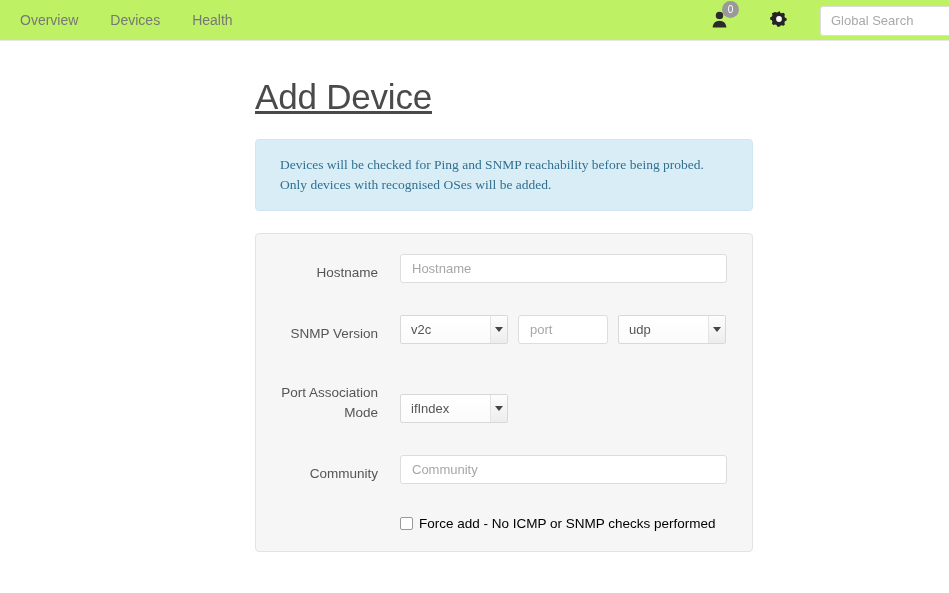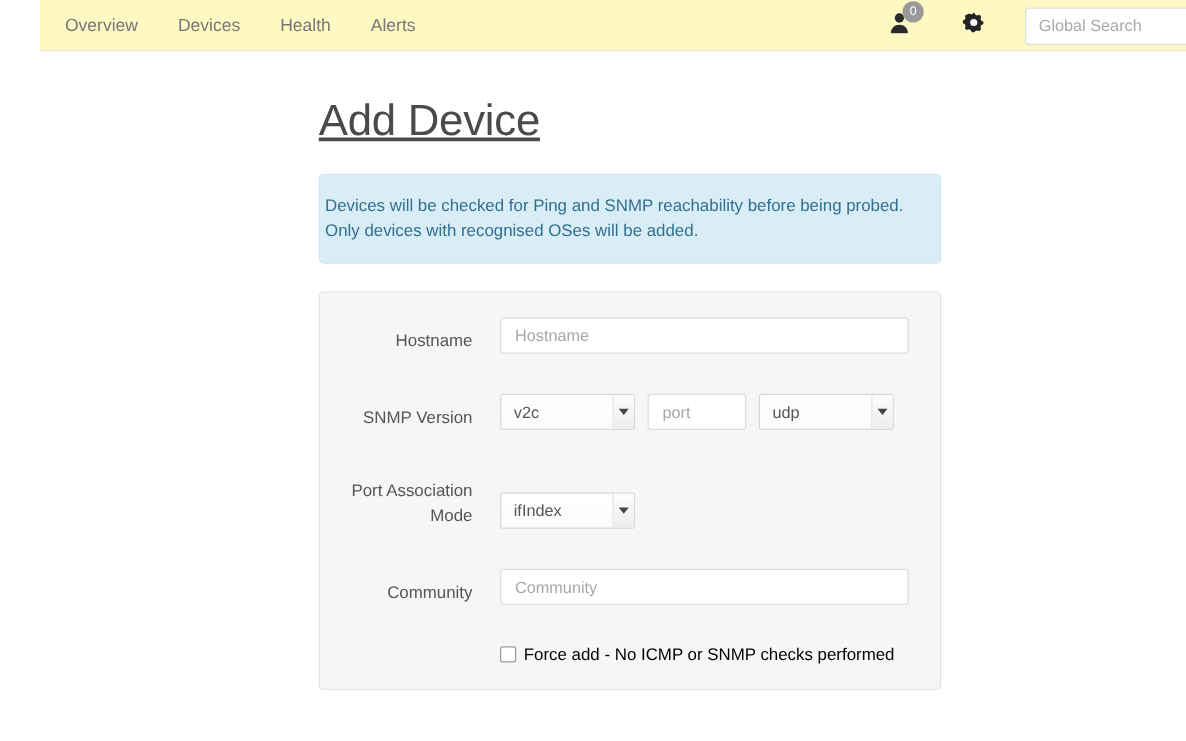--- a/index.html
+++ b/index.html
@@ -9,25 +9,24 @@
     overflow: hidden;
     background: #ffffff;
     font-family: "Liberation Sans", sans-serif;
     color: #333333;
   }
 
   
   .navbar {
     position: relative;
     height: 41px;
-    background: #fef9c3;
+    background: #bef264;
     border-bottom: 1px solid #e7e7e7;
     display: flex;
     align-items: center;
-    margin-left: 32px;
   }
   .nav-links {
     display: flex;
     align-items: center;
     height: 41px;
     margin-left: 4px;
   }
   .nav-link {
     padding: 0 16px;
     height: 41px;
@@ -103,26 +102,27 @@
     font-weight: normal;
     color: #4a4a4a;
     letter-spacing: -0.2px;
     text-decoration: underline;
   }
 
   .alert-info {
     background: #d9edf7;
     border: 1px solid #cfe7f2;
     border-radius: 4px;
-    padding: 15px 20px 15px 4px;
+    padding: 15px 20px 15px 24px;
     margin: 0 0 22px 6px;
     width: 498px;
     color: #31708f;
     font-size: 13.5px;
     line-height: 20px;
+    font-family: Liberation Serif, serif;
   }
   .alert-info p { margin: 0; }
 
   .panel {
     width: 498px;
     margin-left: 6px;
     background: #f6f6f6;
     border: 1px solid #e3e3e3;
     border-radius: 4px;
     padding: 20px 0 0 0;
@@ -157,21 +157,21 @@
     font-size: 13px;
     color: #555;
     background: #ffffff;
     border: 1px solid #dddddd;
     border-radius: 3px;
     outline: none;
     font-family: "Liberation Sans", sans-serif;
   }
   .txt-input::placeholder { color: #a7a7a7; }
   .input-hostname { width: 327px; }
-  .input-port { width: 79px; }
+  .input-port { width: 90px; }
   .input-community { width: 327px; }
 
   .sel {
     height: 29px;
     width: 108px;
     padding: 3px 22px 3px 10px;
     font-size: 13px;
     color: #555555;
     background-color: #ffffff;
     background-image: linear-gradient(to bottom, #ffffff 0%, #fbfbfb 100%);
@@ -243,21 +243,20 @@
 </style>
 </head>
 <body>
 
 <div class="navbar">
 
   <nav class="nav-links">
     <a class="nav-link">Overview</a>
     <a class="nav-link">Devices</a>
     <a class="nav-link">Health</a>
-    <a class="nav-link">Alerts</a>
   </nav>
 
   <div class="nav-right">
 
     <div class="nav-icon-btn user-btn">
       <span class="user-icon">
         <svg width="17" height="18" viewBox="0 0 16 16" aria-hidden="true">
           <circle cx="8" cy="4.6" r="3.5" fill="#2b2b2b"></circle>
           <path d="M1.6 16c0-3.7 2.9-6.3 6.4-6.3s6.4 2.6 6.4 6.3z" fill="#2b2b2b"></path>
         </svg>

